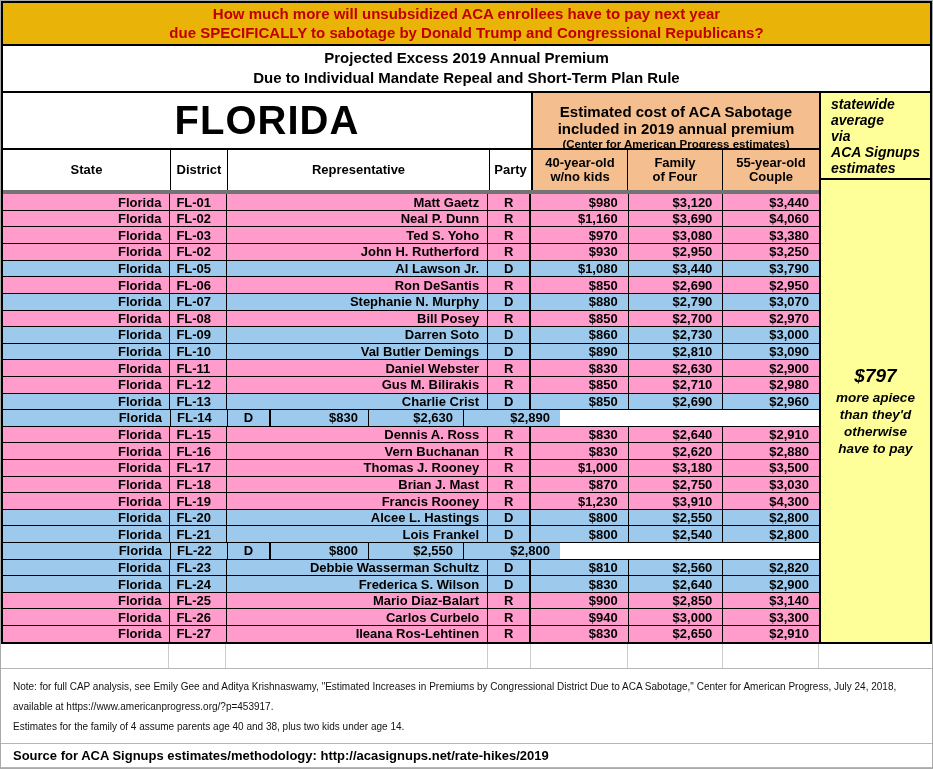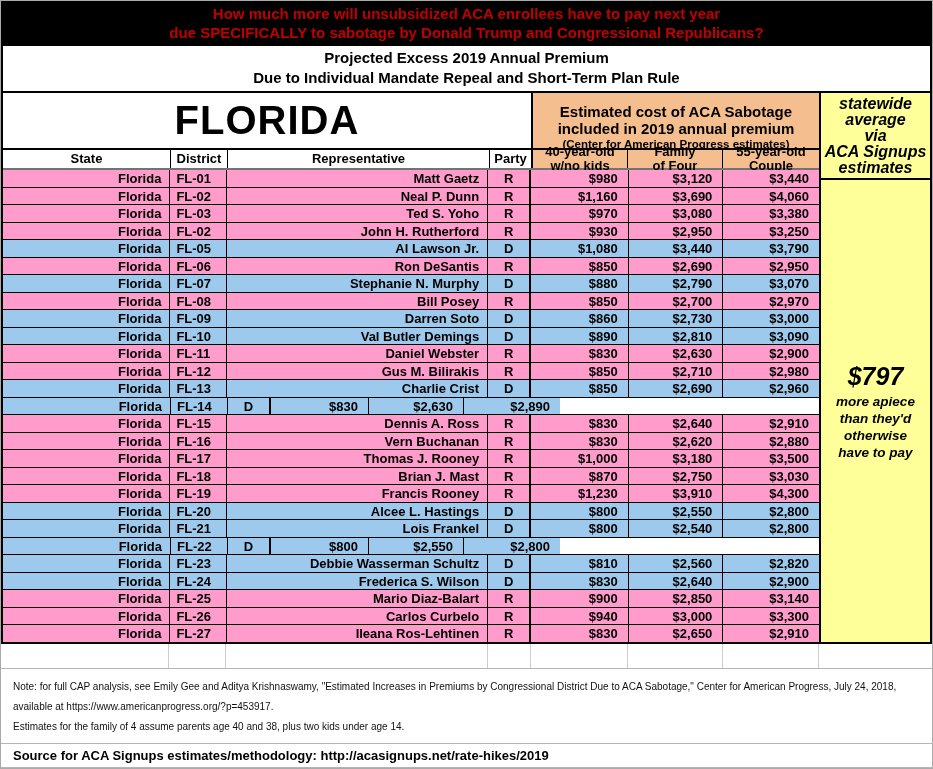--- a/index.html
+++ b/index.html
@@ -1,36 +1,36 @@
 <!DOCTYPE html>
 <html><head>
 <meta charset="utf-8">
 <style>
   * { margin:0; padding:0; box-sizing:border-box; }
   body { background:#ffffff; font-family:"Liberation Sans", sans-serif; }
   .page { width:933px; height:769px; position:relative; background:#fff; border:1px solid #aaa; display:flex; flex-direction:column; overflow:hidden; }
 
   
-  .banner { height:46px; background:#000000; border:2px solid #000; display:flex; flex-direction:column; justify-content:center; text-align:center; }
+  .banner { height:46px; background:#eab308; border:2px solid #000; display:flex; flex-direction:column; justify-content:center; text-align:center; }
   .banner div { color:#C00000; font-weight:bold; font-size:15px; line-height:19px; }
 
   
   .subheader { height:49px; background:#fff; border-left:2px solid #000; border-right:2px solid #000; border-bottom:2px solid #000; display:flex; flex-direction:column; justify-content:center; text-align:center; }
   .subheader div { color:#000; font-weight:bold; font-size:15px; line-height:20px; }
 
   
   .main { height:568px; display:flex; border-left:2px solid #000; border-right:2px solid #000; border-bottom:2px solid #000; }
   .left { width:816px; display:flex; flex-direction:column; }
   .florida-row { height:57px; display:flex; border-bottom:2px solid #000; }
   .florida-cell { width:528px; background:#fff; display:flex; align-items:center; justify-content:center; font-size:40px; font-weight:bold; letter-spacing:1px; }
   .sabotage-cell { width:288px; background:#F5BE8E; border-left:2px solid #000; display:flex; flex-direction:column; justify-content:center; text-align:center; padding-top:14px; }
   .sabotage-cell .l1 { font-weight:bold; font-size:15px; line-height:17px; }
   .sabotage-cell .l3 { font-weight:bold; font-size:11.5px; line-height:15px; }
 
-  .colhead-row { height:20px; display:flex; border-bottom:2px solid #737373; }
+  .colhead-row { height:44px; display:flex; border-bottom:4px solid #737373; }
   .colhead-row .hc { display:flex; align-items:center; justify-content:center; font-weight:bold; font-size:13px; text-align:center; border-right:1px solid #000; background:#fff; line-height:14px; }
   .colhead-row .hc.orange { background:#F5BE8E; }
   .hc.c-state { width:168px; } .hc.c-district { width:57px; } .hc.c-rep { width:262px; }
   .hc.c-party { width:43px; border-right:2px solid #000; }
   .hc.c-v1 { width:95px; } .hc.c-v2 { width:95px; } .hc.c-v3 { width:96px; border-right:none; }
 
   .rows { flex:1; display:flex; flex-direction:column; }
   .row { flex:1; display:flex; border-bottom:1px solid #000; }
   .row:last-child { border-bottom:none; }
   .row-r .cell { background:#FF9CCB; }
@@ -39,23 +39,23 @@
   .cell.c-state { width:168px; justify-content:flex-end; padding-right:8px; }
   .cell.c-district { width:57px; justify-content:flex-start; padding-left:6px; }
   .cell.c-rep { width:262px; justify-content:flex-end; padding-right:8px; }
   .cell.c-party { width:43px; justify-content:center; border-right:2px solid #000; }
   .cell.c-v1 { width:98px; justify-content:flex-end; padding-right:10px; }
   .cell.c-v2 { width:95px; justify-content:flex-end; padding-right:10px; }
   .cell.c-v3 { width:96px; justify-content:flex-end; padding-right:10px; border-right:none; }
 
   
   .sidebar { width:113px; background:#FFFF99; border-left:2px solid #000; display:flex; flex-direction:column; }
-  .sidebar-top { height:87px; border-bottom:2px solid #000; display:flex; align-items:center; justify-content:center; text-align:center; font-weight:bold; font-style:italic; font-size:16px; line-height:16px; }
+  .sidebar-top { height:87px; border-bottom:2px solid #000; display:flex; align-items:center; justify-content:center; text-align:left; font-weight:bold; font-style:italic; font-size:14px; line-height:16px; }
   .sidebar-main { flex:1; display:flex; flex-direction:column; align-items:center; justify-content:center; text-align:center; }
-  .sidebar-amount { font-weight:bold; font-style:italic; font-size:25px; margin-bottom:2px; }
+  .sidebar-amount { font-weight:bold; font-style:italic; font-size:19px; margin-bottom:2px; }
   .sidebar-caption { font-weight:bold; font-style:italic; font-size:13.5px; line-height:17px; }
 
   .prewrap { white-space:pre-line; }
 
   
   .empty-row { height:26px; display:flex; border-bottom:1px solid #b5b5b5; }
   .empty-row .ec { border-right:1px solid #ccc; height:100%; }
   .ec.e1{width:168px;} .ec.e2{width:57px;} .ec.e3{width:262px;} .ec.e4{width:43px;}
   .ec.e5{width:97px;} .ec.e6{width:95px;} .ec.e7{width:96px;} .ec.e8{width:113px; border-right:none;}
 

